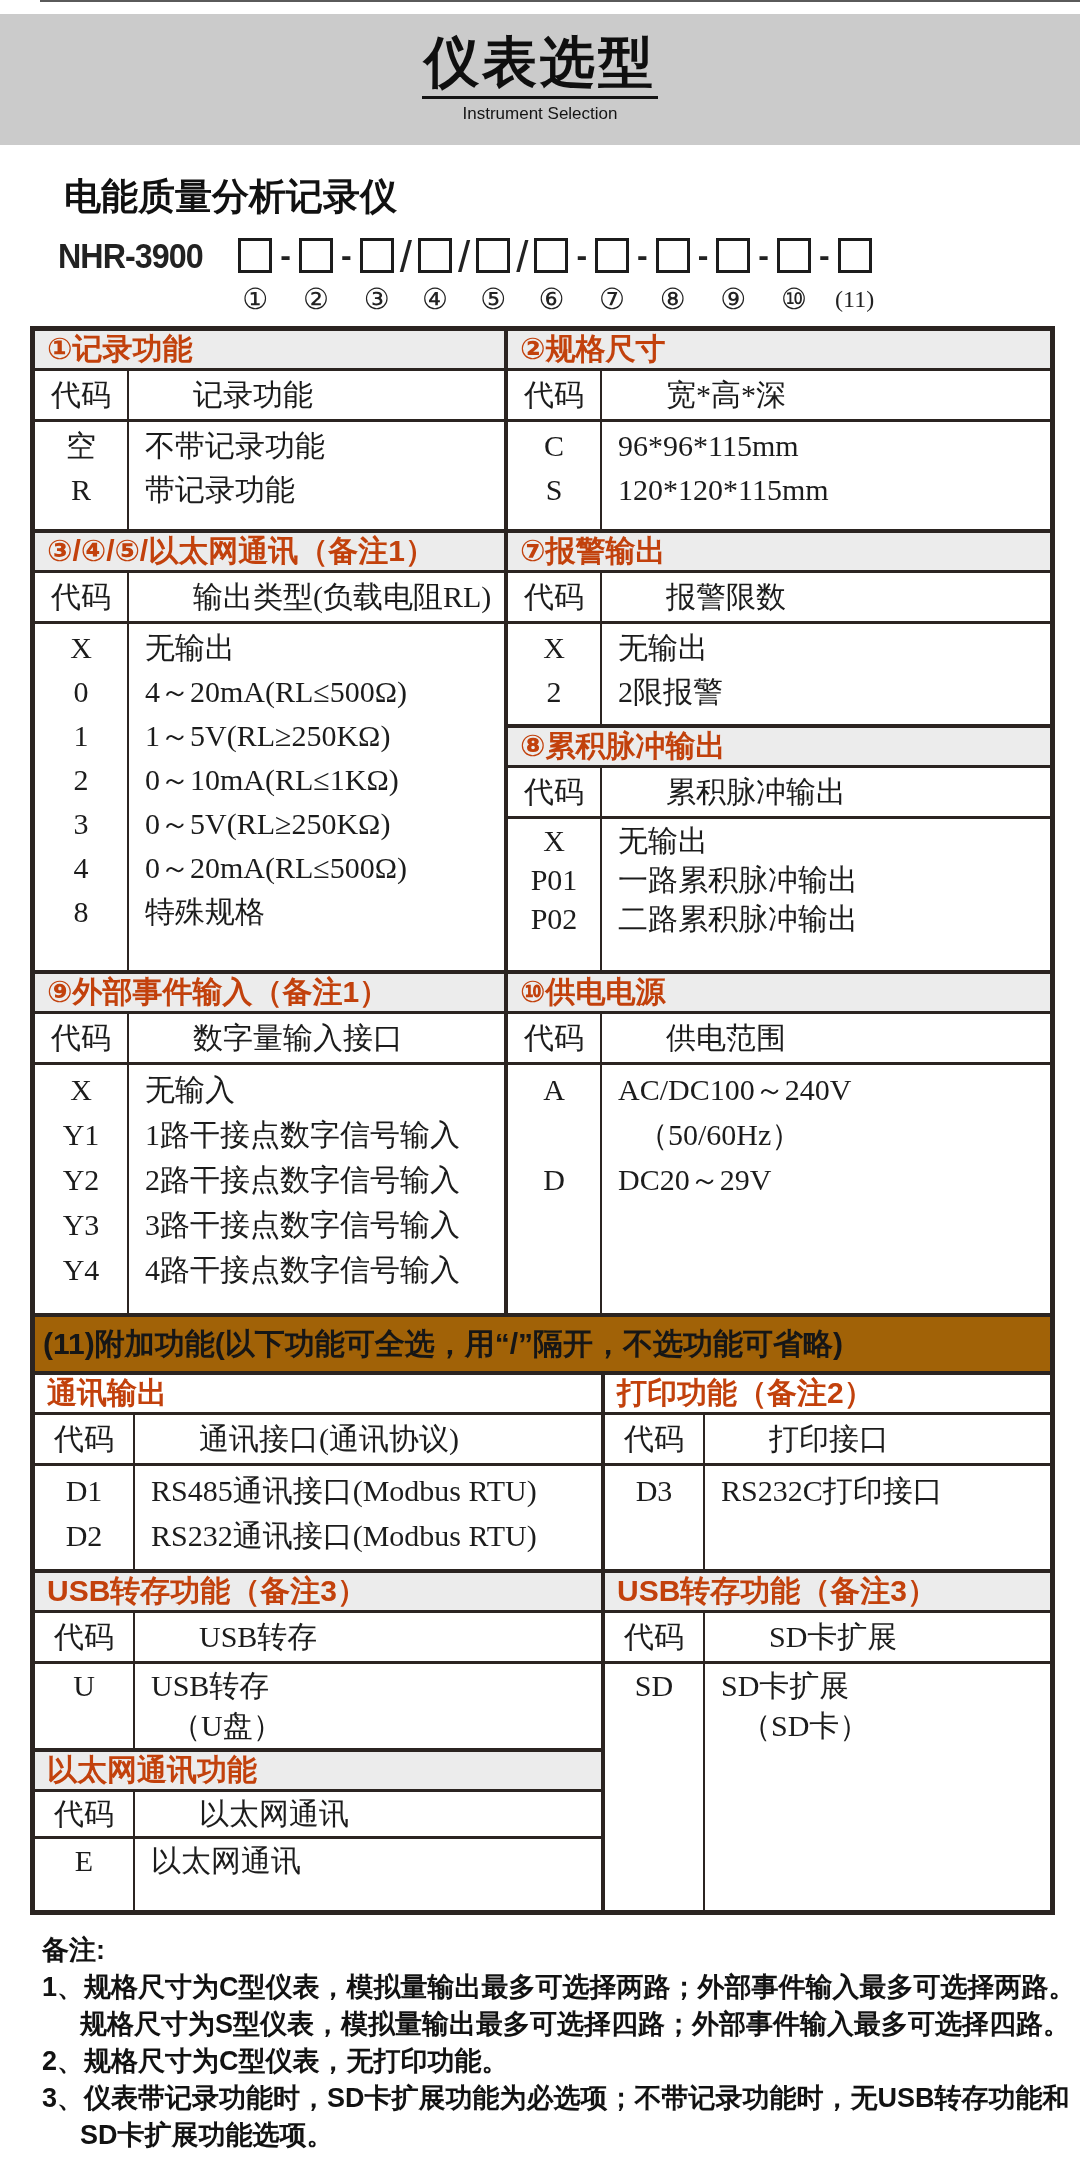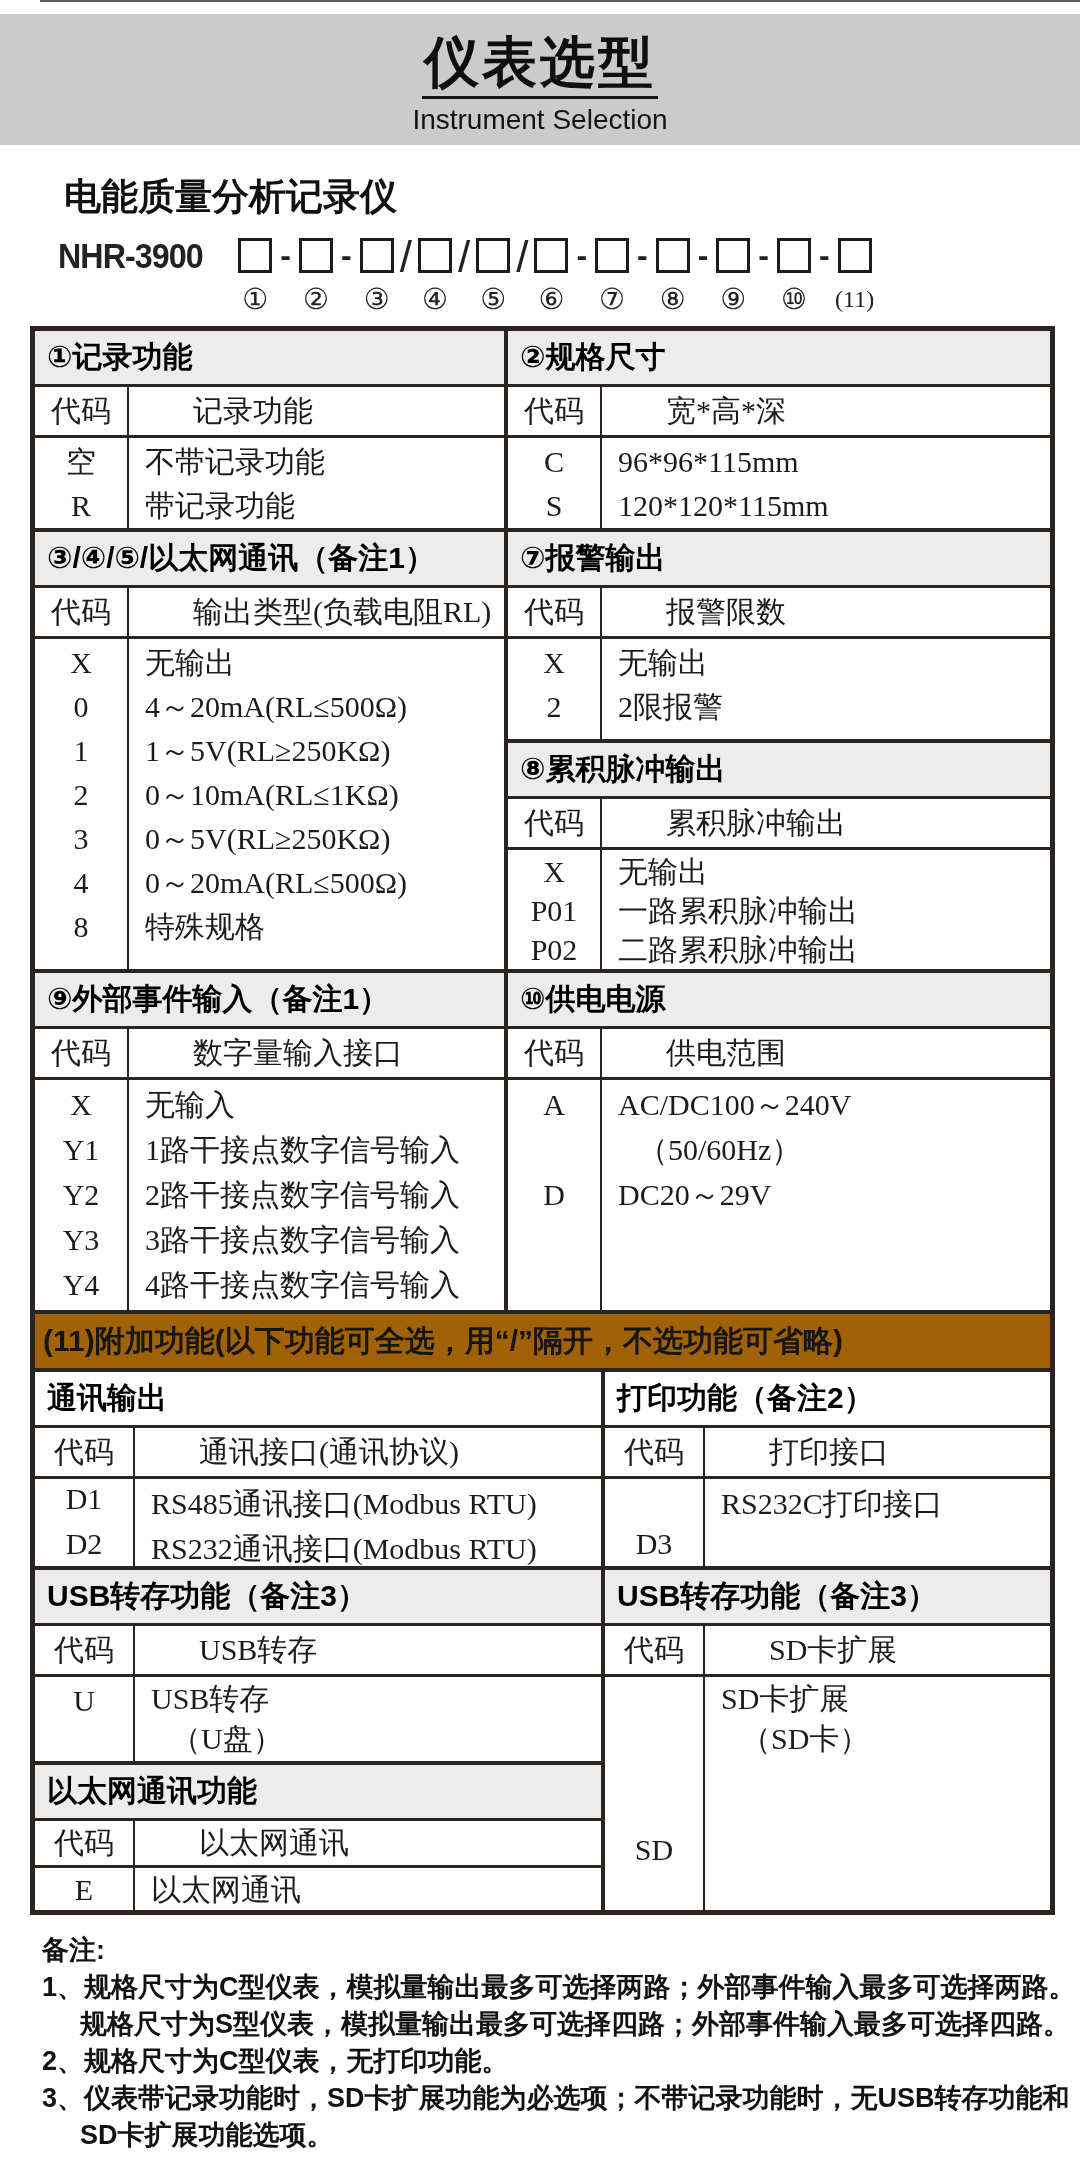--- a/index.html
+++ b/index.html
@@ -6,21 +6,21 @@
   body{
     width:1080px;height:2163px;position:relative;background:#ffffff;
     font-family:"Liberation Sans","DejaVu Sans",sans-serif;color:#1c1c1c;overflow:hidden;
   }
   
   .top-line{position:absolute;top:0;left:40px;right:0;height:2px;background:#5a5a5a;}
   
   .banner{position:absolute;top:14px;left:0;width:1080px;height:131px;background:#cbcbcb;text-align:center;}
   .banner-title{display:inline-block;margin-top:16px;font-size:55px;font-weight:700;letter-spacing:3px;
     line-height:1.18;border-bottom:3px solid #141414;padding:0 2px 1px 2px;color:#0f0f0f;}
-  .banner-sub{font-size:28px;line-height:26px;margin-top:8px;color:#141414;text-align:center;}
+  .banner-sub{font-size:17px;line-height:26px;margin-top:2px;color:#141414;text-align:center;}
   
   .prod-name{position:absolute;top:172px;left:64px;font-size:37px;font-weight:700;color:#111;}
   
   .model-row{position:absolute;top:238px;left:58px;display:flex;align-items:flex-start;}
   .model-code{font-size:35px;font-weight:600;letter-spacing:-1px;line-height:36px;margin-right:20px;
     transform:scaleX(.92);transform-origin:left center;color:#222;}
   .m-unit{display:flex;flex-direction:column;align-items:center;width:40px;}
   .m-box{width:34px;height:35px;border:3px solid #1c1c1c;box-sizing:border-box;background:#fff;}
   .m-lbl{margin-top:11px;font-size:29px;line-height:30px;font-family:"Liberation Serif","DejaVu Serif",serif;color:#222;}
   .m-lbl.small{font-size:24px;line-height:30px;}
@@ -35,35 +35,35 @@
   .bandA{height:202px;}
   .bandB{height:441px;}
   .bandC{height:343px;--ch:45px;}
   .bandD{height:58px;}
   .bandE{height:198px;--ch:45px;}
   .bandF{--ch:40px;}
   .half{display:flex;flex-direction:column;box-sizing:border-box;min-width:0;}
   .hL{width:473px;border-right:4px solid #2b2421;}
   .hR{flex:1;}
   .hL2{width:570px;border-right:4px solid #2b2421;}
-  .sec-h{height:56px;flex:none;background:#ececec;border-bottom:3px solid #2b2421;display:flex;align-items:center;
+  .sec-h{height:40px;flex:none;background:#ececec;border-bottom:3px solid #2b2421;display:flex;align-items:center;
     padding:0 8px 0 12px;font-family:"Liberation Sans","DejaVu Sans",sans-serif;font-size:30px;font-weight:600;
-    box-sizing:border-box;white-space:nowrap;color:#000000;}
+    box-sizing:border-box;white-space:nowrap;color:#c2410c;}
   .sec-h.white{background:#ffffff;}
   .code-head{display:flex;height:51px;flex:none;border-bottom:3px solid #2b2421;box-sizing:border-box;
     font-size:30px;align-items:stretch;gap:48px;}
   .code-head .c{width:94px;flex:none;border-right:2px solid #2b2421;display:flex;align-items:center;
     justify-content:center;box-sizing:border-box;}
   .code-head .d{flex:1;display:flex;align-items:center;padding-left:16px;white-space:nowrap;min-width:0;}
   .code-head.w2 .c{width:100px;}
   .rows{flex:1;display:flex;font-size:30px;min-height:0;}
   .rows.fixed7{flex:none;height:100px;}
   .col-c{width:94px;flex:none;border-right:2px solid #2b2421;display:flex;flex-direction:column;
     align-items:center;box-sizing:border-box;padding-top:2px;}
-  .rows.w2 .col-c{width:100px;justify-content:flex-end;}
+  .rows.w2 .col-c{width:100px;}
   .col-d{flex:1;display:flex;flex-direction:column;padding-left:16px;box-sizing:border-box;min-width:0;padding-top:2px;}
   .cell{height:var(--ch);line-height:var(--ch);white-space:nowrap;flex:none;}
   .cell.ind{padding-left:20px;}
   .blk7{display:flex;flex-direction:column;border-bottom:4px solid #2b2421;box-sizing:border-box;flex:none;}
   .blk8{display:flex;flex-direction:column;flex:1;--ch:39px;min-height:0;}
   .blkU{display:flex;flex-direction:column;border-bottom:4px solid #2b2421;box-sizing:border-box;flex:none;}
   .blkU .rows{flex:none;height:84px;}
   .blkE{display:flex;flex-direction:column;flex:1;min-height:0;}
   .blkE .code-head{height:47px;}
   .full-head{width:100%;background:#a16207;display:flex;align-items:center;padding-left:8px;box-sizing:border-box;

